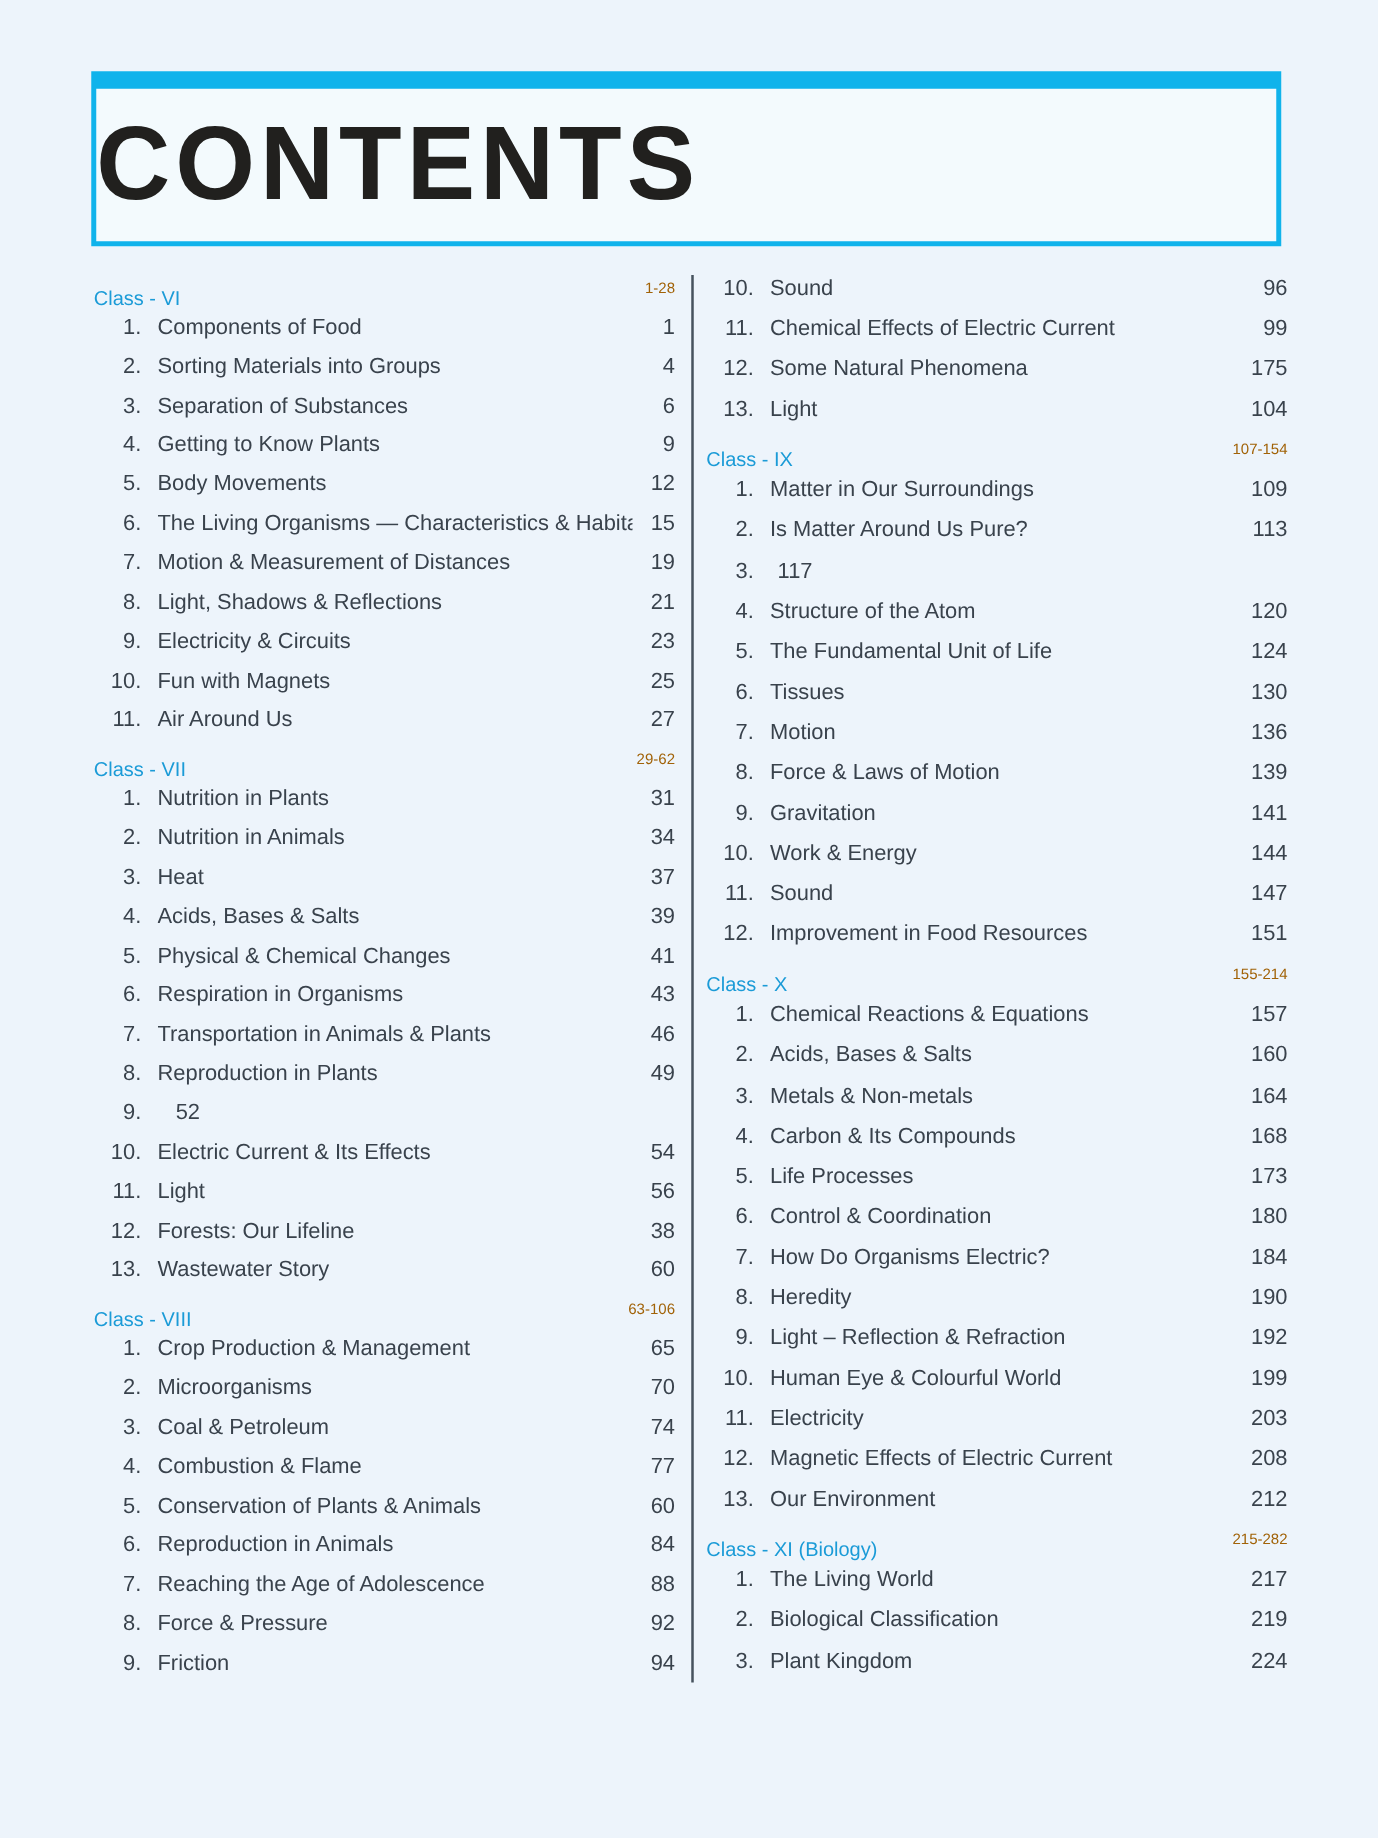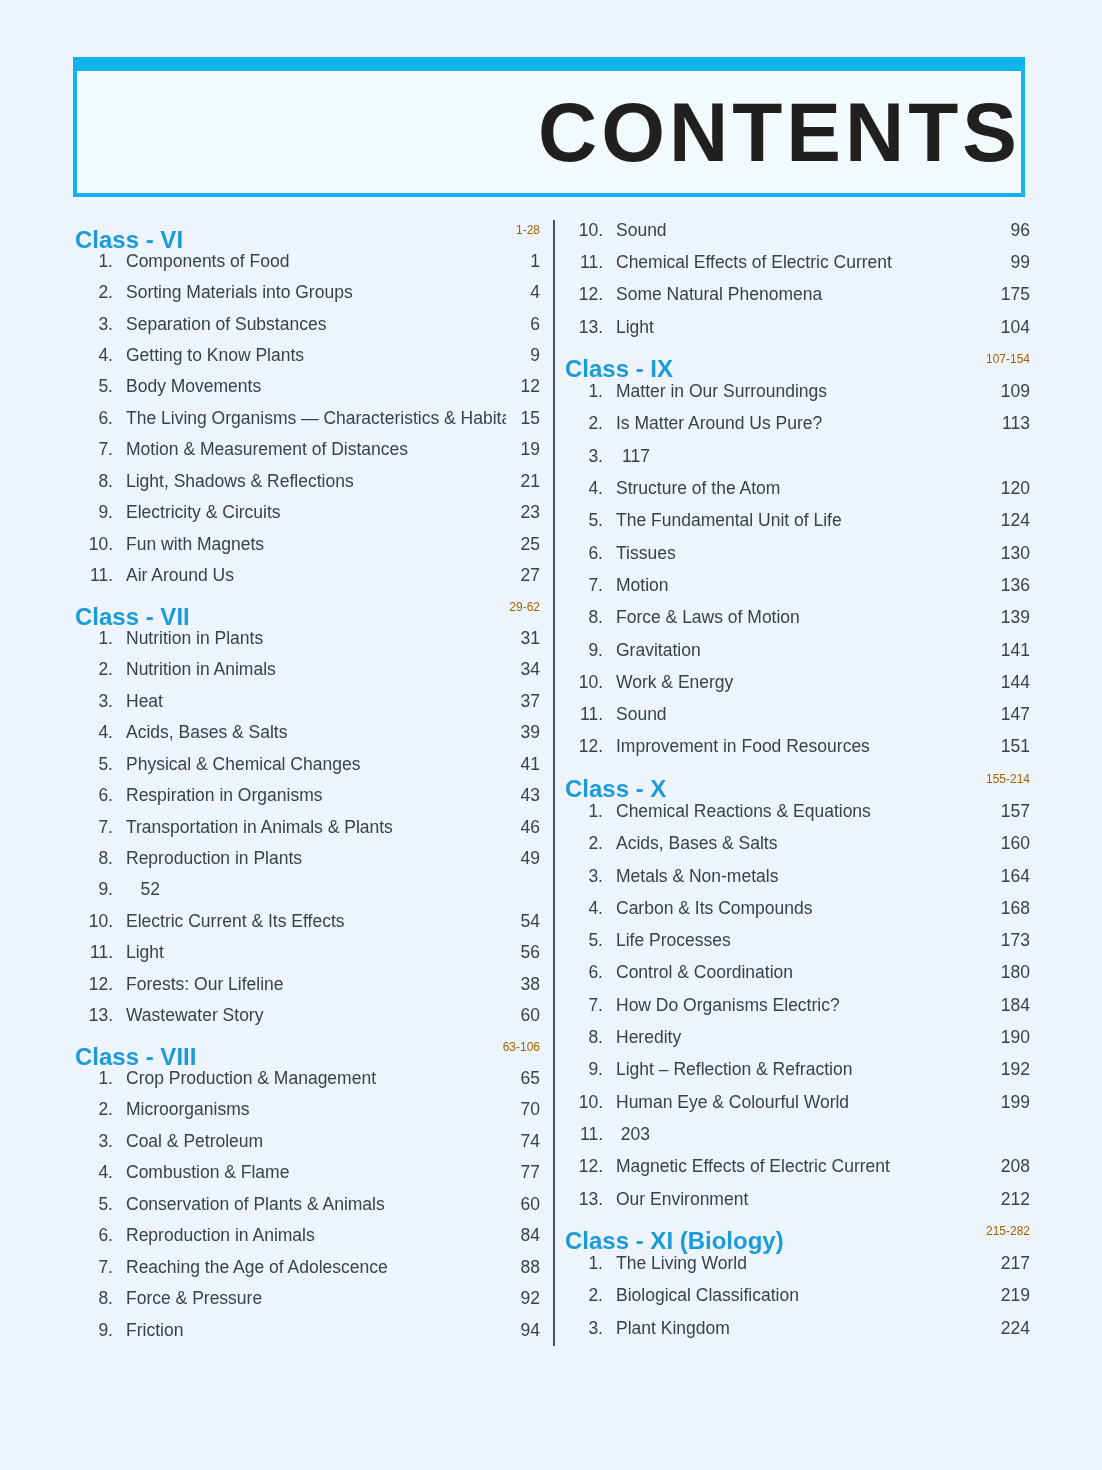--- a/index.html
+++ b/index.html
@@ -10,21 +10,21 @@
     position:relative;
     overflow:hidden;
   }
   .title-box{
     position:absolute;
     left:73px;top:57px;
     width:944px;height:122px;
     background:#F3FAFD;
     border:4px solid #10B3EB;
     border-top-width:14px;
-    display:flex;align-items:center;justify-content:flex-end;
+    display:flex;align-items:center;justify-content:flex-start;
   }
   .title-box h1{
     margin:0;
     font-size:82px;
     font-weight:bold;
     letter-spacing:4px;
     color:#21201E;
     transform:scaleY(1.02);
   }
   .toc{
@@ -62,22 +62,22 @@
   }
   .row .page{
     text-align:right;
     min-width:34px;
     font-size:17.5px;
     color:#39424C;
     flex:0 0 auto;
   }
   .row.section .sec-label{
     flex:1;
-    font-size:24px;
-    font-weight:bold;
+    font-size:16px;
+    font-weight:normal;
     color:#1B9BD7;
     margin-top:20px;
   }
   .row.section .sec-pages{
     text-align:right;
     font-size:12px;
     font-weight:normal;
     color:#a16207;
   }
 </style>
@@ -401,20 +401,21 @@
         <span class="chap-title">Light – Reflection &amp; Refraction</span>
         <span class="page">192</span>
       </div>
       <div class="row item">
         <span class="num">10.</span>
         <span class="chap-title">Human Eye &amp; Colourful World</span>
         <span class="page">199</span>
       </div>
       <div class="row item">
         <span class="num">11.</span>
+        <span class="chap-title">Electricity</span>
         <span class="page">203</span>
       </div>
       <div class="row item">
         <span class="num">12.</span>
         <span class="chap-title">Magnetic Effects of Electric Current</span>
         <span class="page">208</span>
       </div>
       <div class="row item">
         <span class="num">13.</span>
         <span class="chap-title">Our Environment</span>

